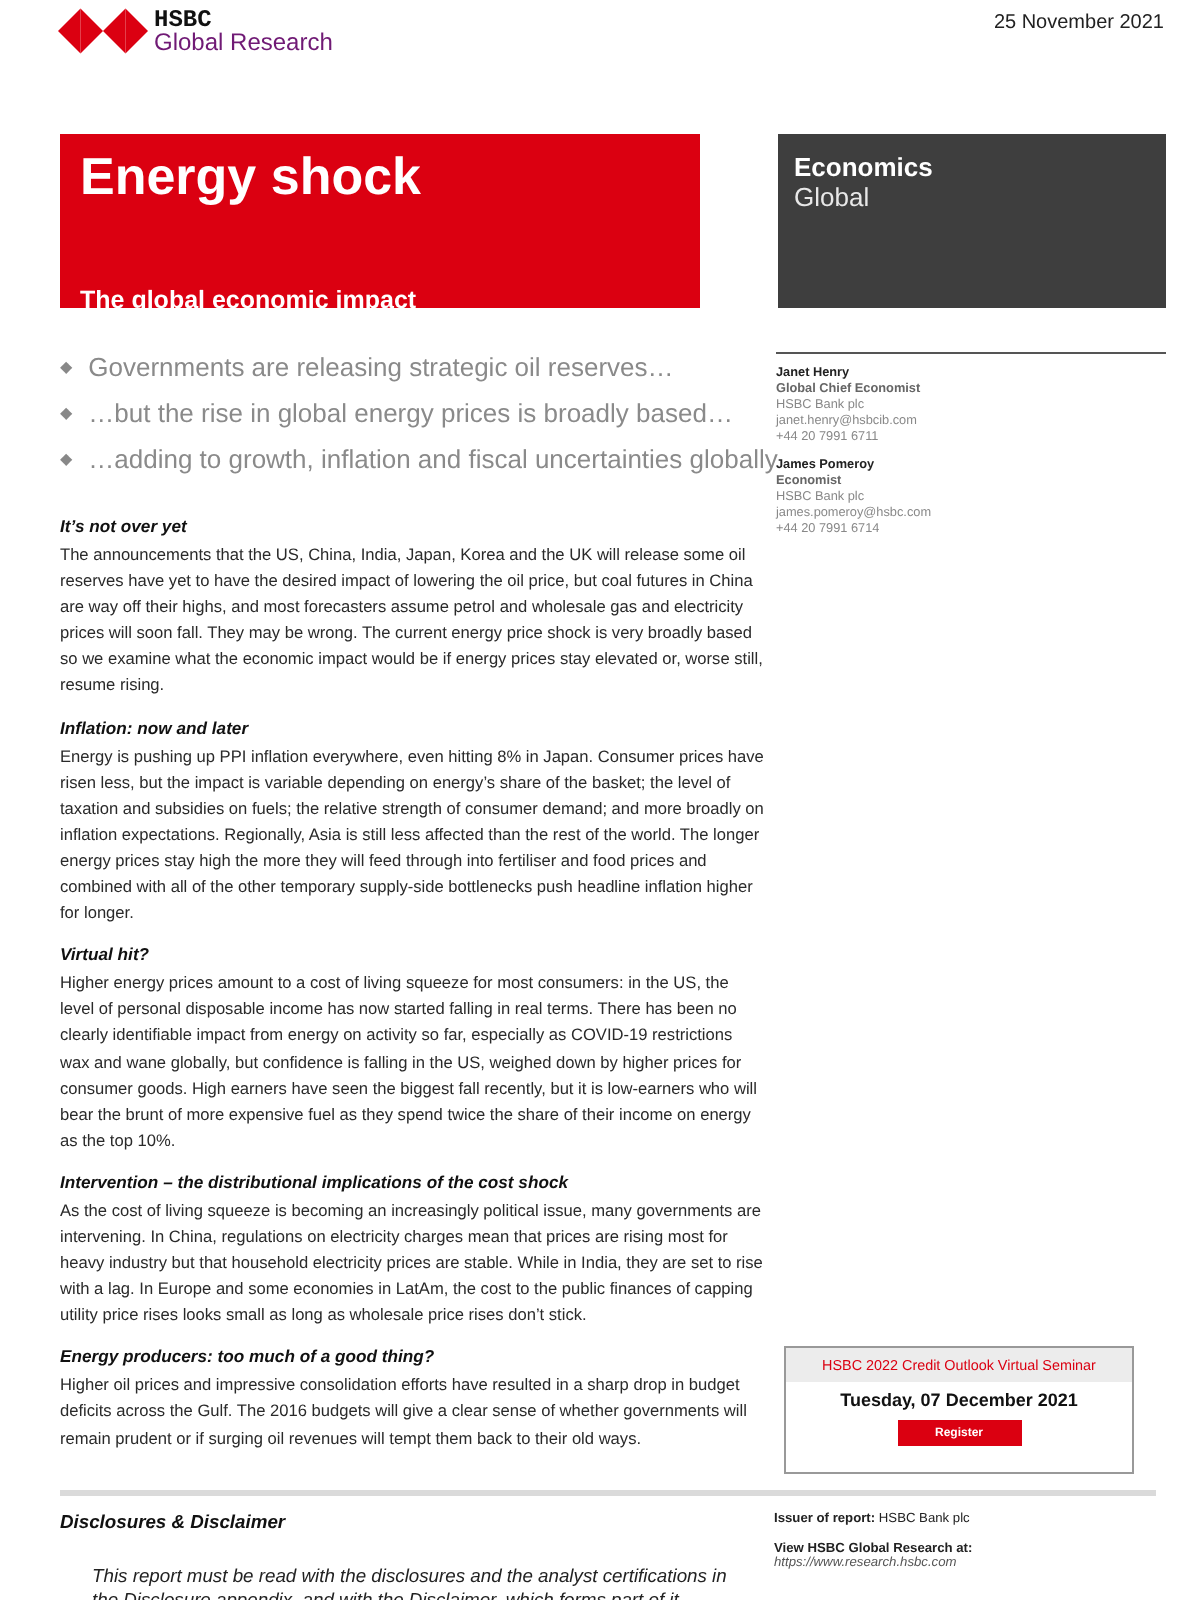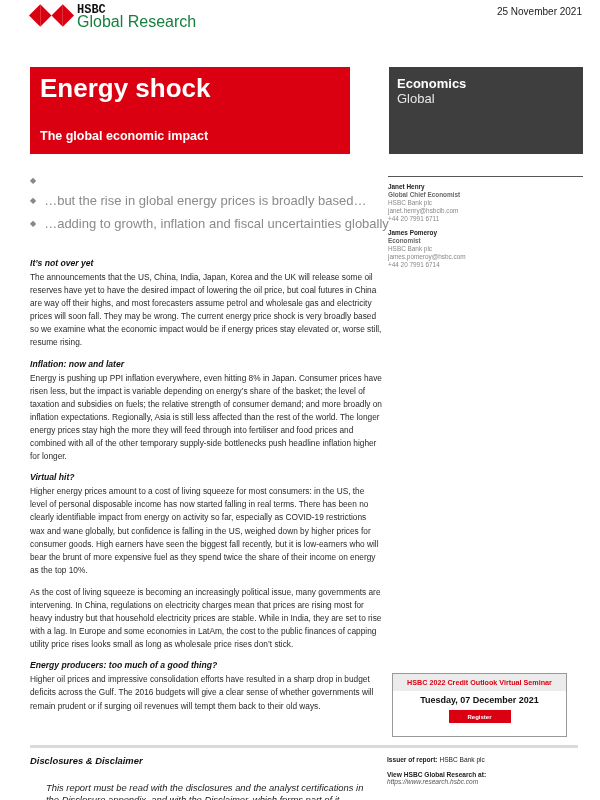--- a/index.html
+++ b/index.html
@@ -4,29 +4,29 @@
 <style>
   html, body { margin: 0; padding: 0; }
   body {
     width: 600px; height: 800px; position: relative; overflow: hidden;
     background: #ffffff; font-family: "Liberation Sans", sans-serif; color: #222;
   }
   .logo { position: absolute; left: 29px; top: 4px; display: flex; align-items: center; }
   .logo svg { width: 45px; height: 23px; }
   .logo-text { margin-left: 3px; line-height: 11px; }
   .logo-brand { font-weight: bold; font-size: 12px; color: #111; display: block; font-family: Liberation Mono, monospace; }
-  .logo-sub { font-size: 16px; color: #15803d; display: block; }
+  .logo-sub { font-size: 12px; color: #701a75; display: block; }
   .date { position: absolute; right: 18px; top: 6px; font-size: 10px; color: #222; }
 
   .title-box {
     position: absolute; left: 30px; top: 67px; width: 320px; height: 87px;
     background: #db0011; color: #fff;
   }
   .title { position: absolute; left: 10px; top: 6px; font-size: 26px; font-weight: bold; }
-  .subtitle { position: absolute; left: 10px; top: 62px; font-size: 12.5px; font-weight: bold; }
+  .subtitle { position: absolute; left: 10px; top: 76px; font-size: 12.5px; font-weight: bold; }
   .sector-box {
     position: absolute; left: 389px; top: 67px; width: 194px; height: 87px;
     background: #3e3e3e; color: #fff;
   }
   .sector { position: absolute; left: 8px; top: 9px; font-size: 13px; font-weight: bold; }
   .region { position: absolute; left: 8px; top: 24px; font-size: 13px; color: #e8e8e8; }
 
   .bullets { position: absolute; left: 30px; top: 176px; width: 350px; margin: 0; padding: 0; list-style: none; }
   .bullets li { font-size: 13px; color: #8a8a8a; margin-bottom: 8px; display: flex; align-items: center; white-space: nowrap; }
   .bullets .diamond { font-size: 8px; color: #888; margin-right: 8px; }
@@ -39,21 +39,21 @@
   .authors { position: absolute; left: 388px; top: 176px; width: 195px; border-top: 1px solid #555; padding-top: 6px; }
   .author { margin-bottom: 6px; font-size: 6.4px; line-height: 8px; }
   .author .name { font-weight: bold; color: #222; }
   .author .role { font-weight: bold; color: #666; }
   .author .light { color: #888; }
 
   .seminar {
     position: absolute; left: 392px; top: 673px; width: 173px; height: 62px;
     border: 1px solid #999; background: #fff;
   }
-  .seminar-head { background: #ececec; color: #db0011; font-size: 7.2px; font-weight: bold; text-align: center; padding: 4px 0; }
+  .seminar-head { background: #ececec; color: #db0011; font-size: 7.2px; font-weight: normal; text-align: center; padding: 4px 0; }
   .seminar-date { text-align: center; font-size: 9px; font-weight: bold; color: #111; margin-top: 4px; }
   .register {
     display: block; margin: 5px auto 0 auto; width: 62px; height: 13px;
     background: #db0011; color: #fff; border: none; font-size: 6px; font-weight: bold;
     font-family: "Liberation Sans", sans-serif; text-align: center; padding: 0;
   }
 
   .separator { position: absolute; left: 30px; top: 745px; width: 548px; height: 3px; background: #dadada; }
   .disclosures { position: absolute; left: 30px; top: 755px; width: 355px; font-style: italic; }
   .disclosures h4 { font-size: 9.4px; font-weight: bold; margin: 0 0 1px 0; color: #111; }
@@ -87,20 +87,21 @@
   <div class="subtitle">The global economic impact</div>
 </div>
 <div class="sector-box">
   <div class="sector">Economics</div>
   <div class="region">Global</div>
 </div>
 
 <ul class="bullets">
   <li>
       <span class="diamond">◆</span>
+      <span>Governments are releasing strategic oil reserves…</span>
     </li>
   <li>
       <span class="diamond">◆</span>
       <span>…but the rise in global energy prices is broadly based…</span>
     </li>
   <li>
       <span class="diamond">◆</span>
       <span>…adding to growth, inflation and fiscal uncertainties globally</span>
     </li>
 </ul>
@@ -129,20 +130,21 @@
   </div>
   <div class="section">
     <h3>Inflation: now and later</h3>
     <p>Energy is pushing up PPI inflation everywhere, even hitting 8% in Japan. Consumer prices have risen less, but the impact is variable depending on energy’s share of the basket; the level of taxation and subsidies on fuels; the relative strength of consumer demand; and more broadly on inflation expectations. Regionally, Asia is still less affected than the rest of the world. The longer energy prices stay high the more they will feed through into fertiliser and food prices and combined with all of the other temporary supply-side bottlenecks push headline inflation higher for longer.</p>
   </div>
   <div class="section">
     <h3>Virtual hit?</h3>
     <p>Higher energy prices amount to a cost of living squeeze for most consumers: in the US, the level of personal disposable income has now started falling in real terms. There has been no clearly identifiable impact from energy on activity so far, especially as COVID-19 restrictions wax and wane globally, but confidence is falling in the US, weighed down by higher prices for consumer goods. High earners have seen the biggest fall recently, but it is low-earners who will bear the brunt of more expensive fuel as they spend twice the share of their income on energy as the top 10%.</p>
   </div>
   <div class="section">
+    <h3>Intervention – the distributional implications of the cost shock</h3>
     <p>As the cost of living squeeze is becoming an increasingly political issue, many governments are intervening. In China, regulations on electricity charges mean that prices are rising most for heavy industry but that household electricity prices are stable. While in India, they are set to rise with a lag. In Europe and some economies in LatAm, the cost to the public finances of capping utility price rises looks small as long as wholesale price rises don’t stick.</p>
   </div>
   <div class="section">
     <h3>Energy producers: too much of a good thing?</h3>
     <p>Higher oil prices and impressive consolidation efforts have resulted in a sharp drop in budget deficits across the Gulf. The 2016 budgets will give a clear sense of whether governments will remain prudent or if surging oil revenues will tempt them back to their old ways.</p>
   </div>
 </div>
 
 <div class="seminar">
   <div class="seminar-head">HSBC 2022 Credit Outlook Virtual Seminar</div>

